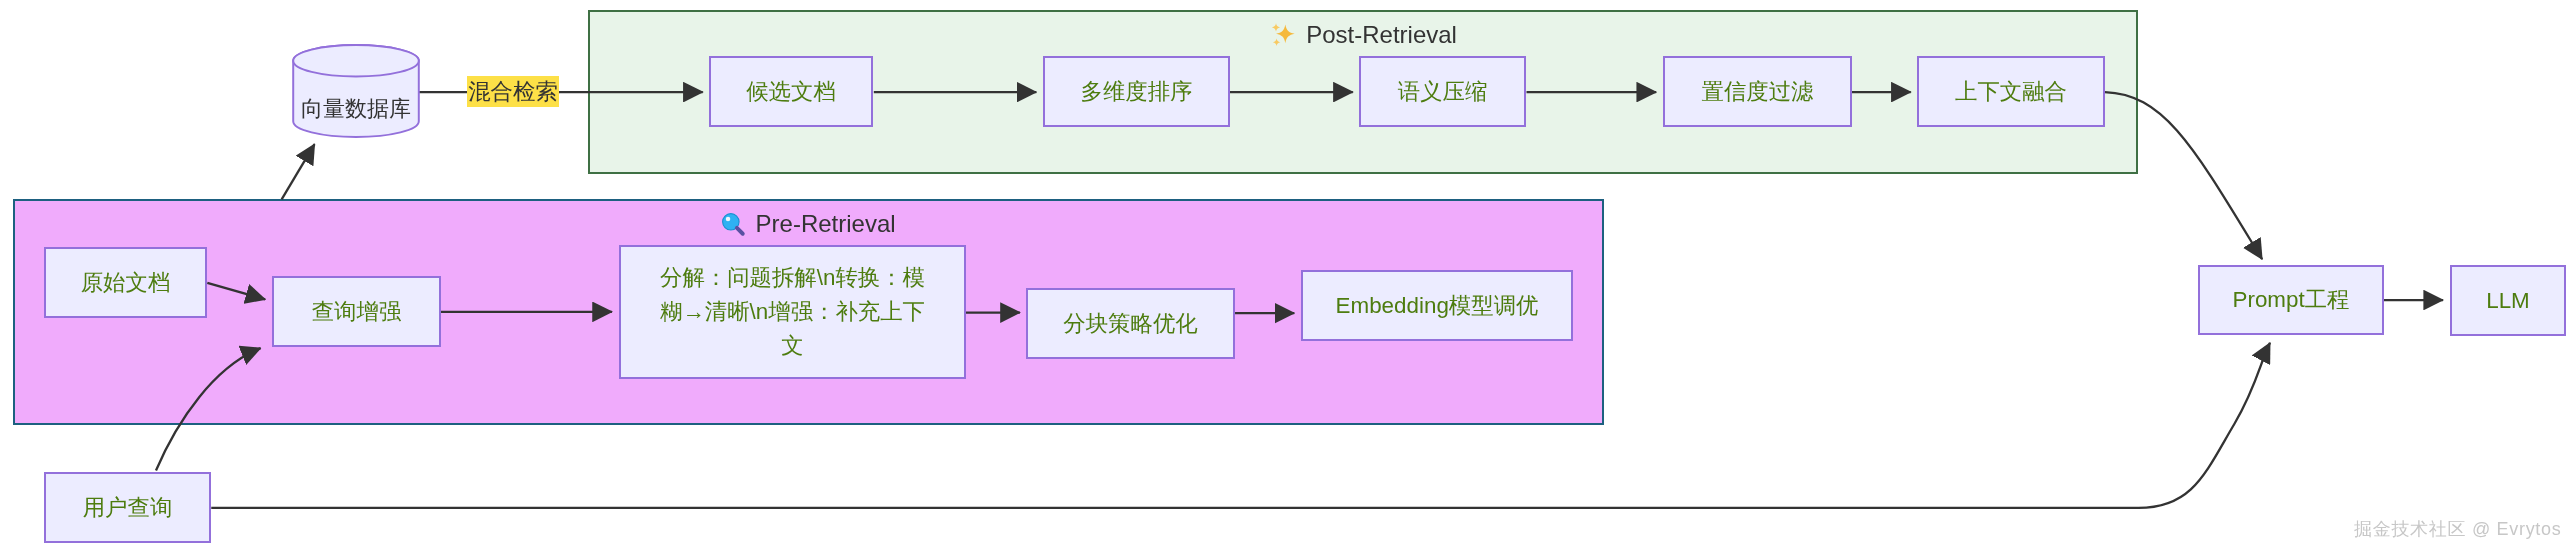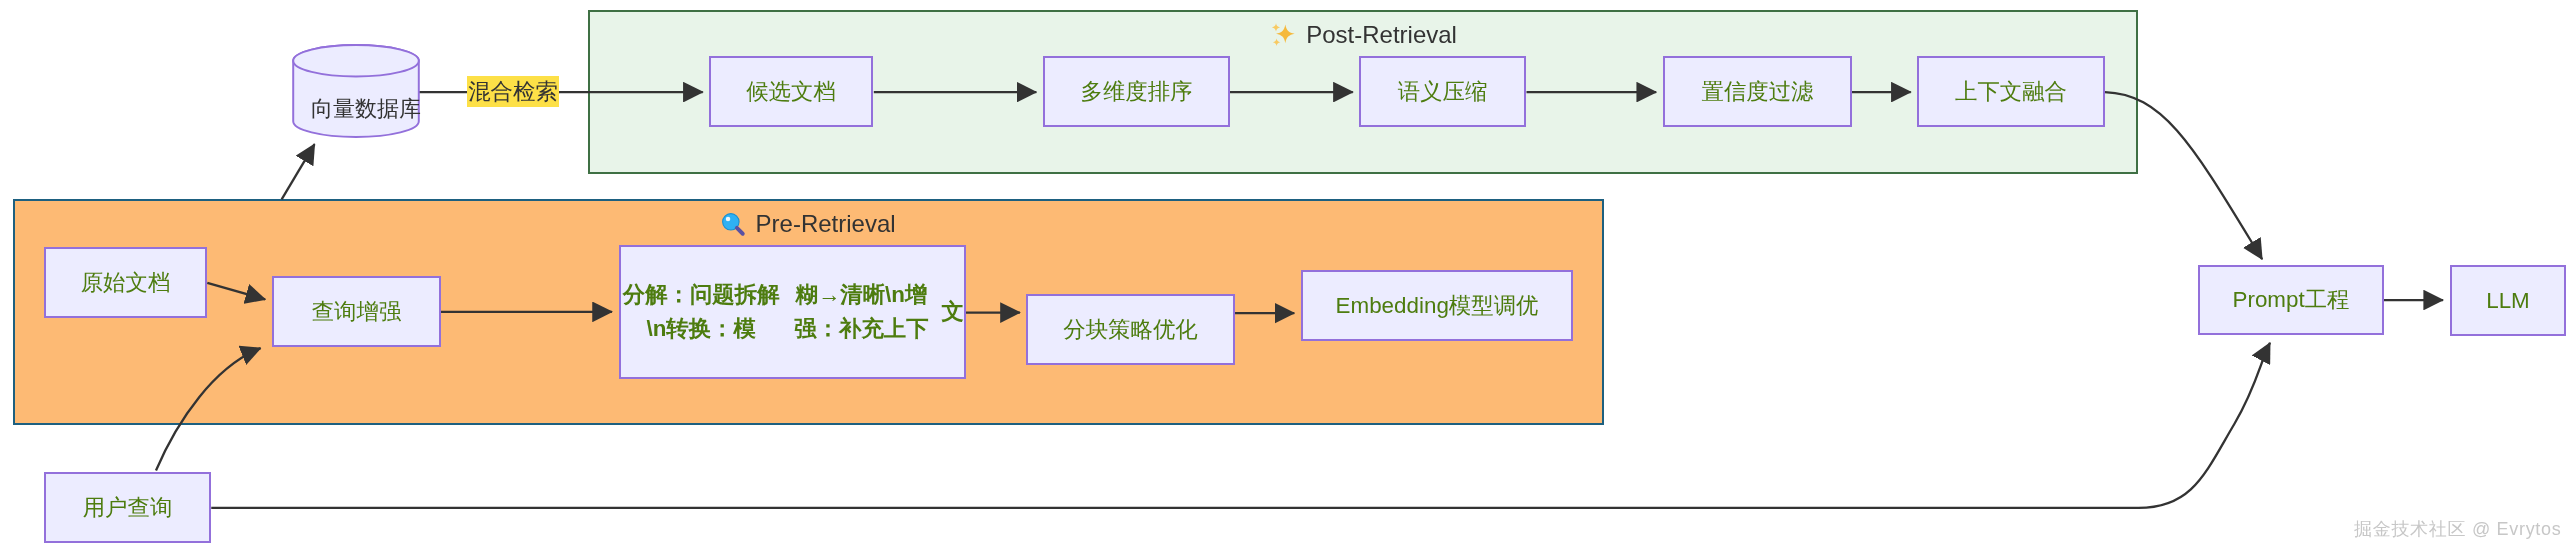--- a/index.html
+++ b/index.html
@@ -2,36 +2,36 @@
 <html style="font-size:10.5px"><head>
 <meta charset="utf-8">
 <style>
   html,body{margin:0;padding:0;background:#ffffff;}
   #canvas{
     position:relative;width:2576px;height:554px;overflow:hidden;background:#ffffff;
     font-family:"Liberation Sans", sans-serif;color:#333;
   }
   .subgraph{position:absolute;box-sizing:border-box;z-index:1;}
   .subgraph.green{background:#e8f4e9;border:2px solid #3f7044;}
-  .subgraph.blue{background:#fdba74;border:2px solid #1d6080;}
+  .subgraph.blue{background:#f0abfc;border:2px solid #1d6080;}
   .sg-title{
     position:absolute;top:6.6px;left:0;right:0;height:32px;
     display:flex;align-items:center;justify-content:center;gap:9.2px;
     font-size:24px;color:#333;z-index:2;
   }
   .sg-title svg{display:block;}
   .edges{position:absolute;left:0;top:0;width:2576px;height:554px;z-index:2;pointer-events:none;}
   .node{
     position:absolute;box-sizing:border-box;z-index:3;
     background:#ececff;border:2px solid #9370db;
     display:flex;align-items:center;justify-content:center;
     text-align:center;font-size:22.4px;color:#4d7c0f;line-height:1.5;
   }
-  .node.multiline{flex-direction:row;line-height:34px;font-weight:bold;}
-  .cyl{position:absolute;z-index:3;padding-left:20px;}
+  .node.multiline{flex-direction:column;line-height:34px;}
+  .cyl{position:absolute;z-index:3;}
   .cyl svg{position:absolute;left:0;top:0;}
   .cyl .cyl-label{
     position:absolute;left:0;right:0;top:51px;text-align:center;
     font-size:22px;color:#333;z-index:4;
   }
   .edge-label{
     position:absolute;z-index:4;background:#fde047;color:#333;
     font-size:22.4px;display:flex;align-items:center;justify-content:center;
   }
   .watermark{
@@ -108,21 +108,21 @@
   <div class="node" style="left:1663px;top:56px;width:189px;height:71px;">置信度过滤</div>
   <div class="node" style="left:44px;top:247px;width:163px;height:71px;">原始文档</div>
 
   <div class="node" style="left:1917px;top:56px;width:188px;height:71px;">上下文融合</div>
   <div class="node" style="left:272px;top:276px;width:169px;height:71px;">查询增强</div>
   <div class="node multiline" style="left:619px;top:245px;width:347px;height:134px;">
     <div>分解：问题拆解\n转换：模</div>
     <div>糊→清晰\n增强：补充上下</div>
     <div>文</div>
   </div>
-  <div class="node" style="left:1026px;top:294px;width:209px;height:71px;">分块策略优化</div>
+  <div class="node" style="left:1026px;top:288px;width:209px;height:71px;">分块策略优化</div>
   <div class="node" style="left:1301px;top:270px;width:272px;height:71px;">Embedding模型调优</div>
 
   <div class="node" style="left:44px;top:472px;width:167px;height:71px;">用户查询</div>
   <div class="node" style="left:2198px;top:265px;width:186px;height:70px;">Prompt工程</div>
   <div class="node" style="left:2450px;top:265px;width:116px;height:71px;">LLM</div>
 
   <div class="watermark">掘金技术社区 @ Evrytos</div>
 
 </div>
 

